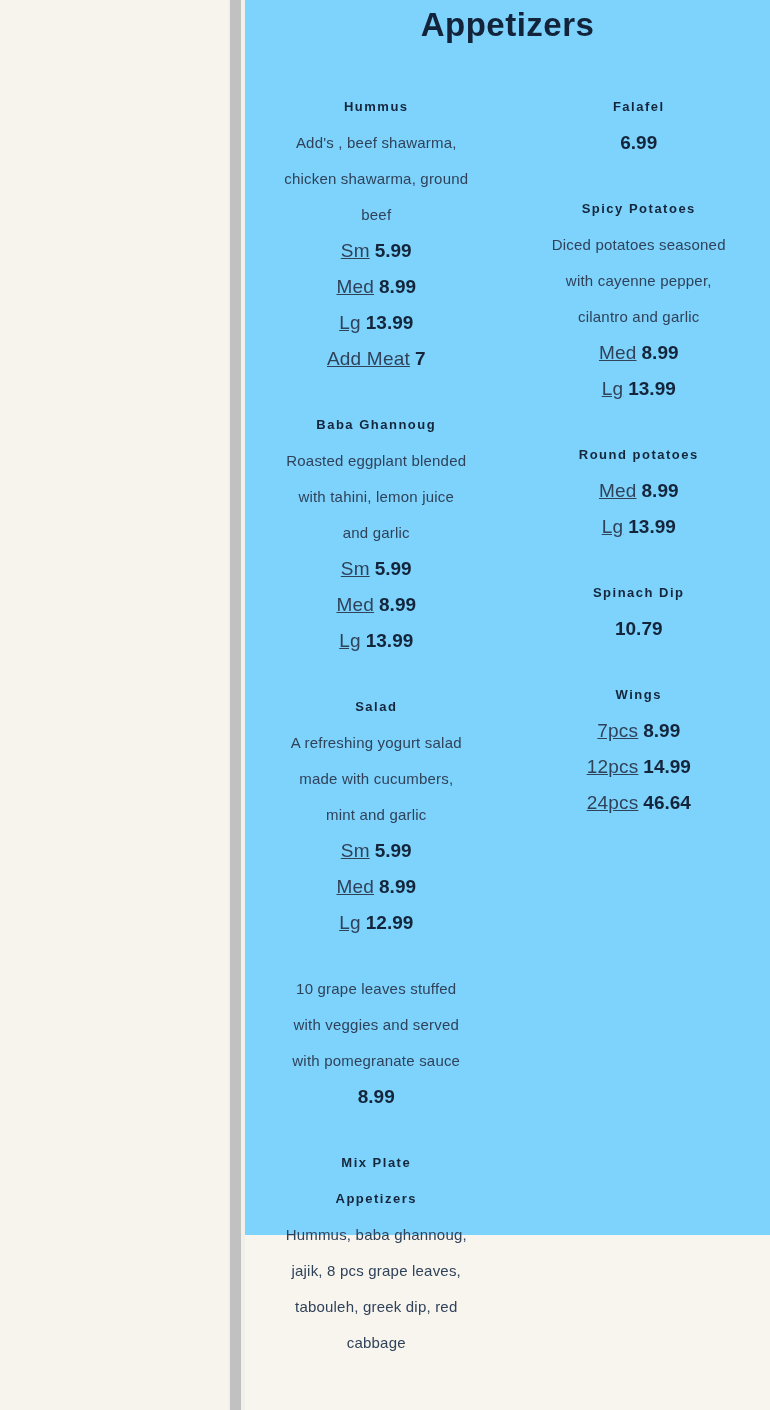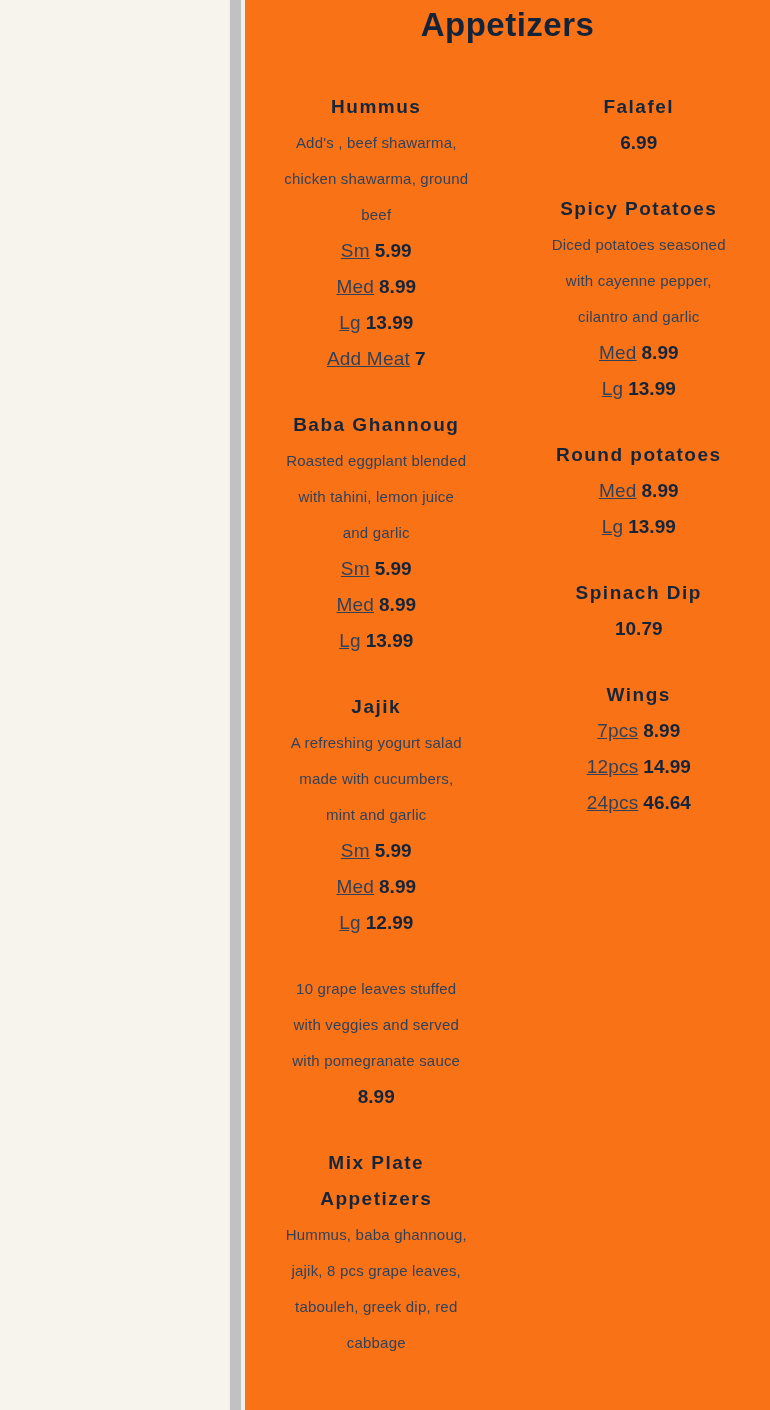--- a/index.html
+++ b/index.html
@@ -3,21 +3,21 @@
 <meta charset="utf-8">
 <style>
   * { margin: 0; padding: 0; box-sizing: border-box; }
   html, body {
     width: 770px;
     height: 1410px;
     overflow: hidden;
     background: #f7f5ee;
     font-family: "Liberation Sans", "DejaVu Sans", sans-serif;
   }
-  .page { position: relative; width: 770px; height: 1410px; background: #f97316; }
+  .page { position: relative; width: 770px; height: 1235px; background: #7dd3fc; }
 
   .left-pane {
     position: absolute;
     left: 0; top: 0;
     width: 228px; height: 1410px;
     background: #f6f4ed;
   }
 
   .scrollbar-track {
     position: absolute;
@@ -60,21 +60,21 @@
   }
 
   .item {
     margin-top: 30px;
     text-align: center;
     line-height: 36px;
   }
   .item:first-child { margin-top: 0; }
 
   .item-name {
-    font-size: 19px;
+    font-size: 13px;
     font-weight: 700;
     letter-spacing: 1.5px;
     color: #15263c;
     white-space: pre-line;
   }
   .item-desc {
     font-size: 15px;
     font-weight: 300;
     letter-spacing: 0.2px;
     color: #30425a;
@@ -139,21 +139,21 @@
           </div>
           <div class="price-line">
             <span class="price-label">Med</span><span class="price-value">8.99</span>
           </div>
           <div class="price-line">
             <span class="price-label">Lg</span><span class="price-value">13.99</span>
           </div>
         </div>
 
         <div class="item">
-          <div class="item-name">Jajik</div>
+          <div class="item-name">Salad</div>
           <div class="item-desc">A refreshing yogurt salad
 made with cucumbers,
 mint and garlic</div>
           <div class="price-line">
             <span class="price-label">Sm</span><span class="price-value">5.99</span>
           </div>
           <div class="price-line">
             <span class="price-label">Med</span><span class="price-value">8.99</span>
           </div>
           <div class="price-line">

